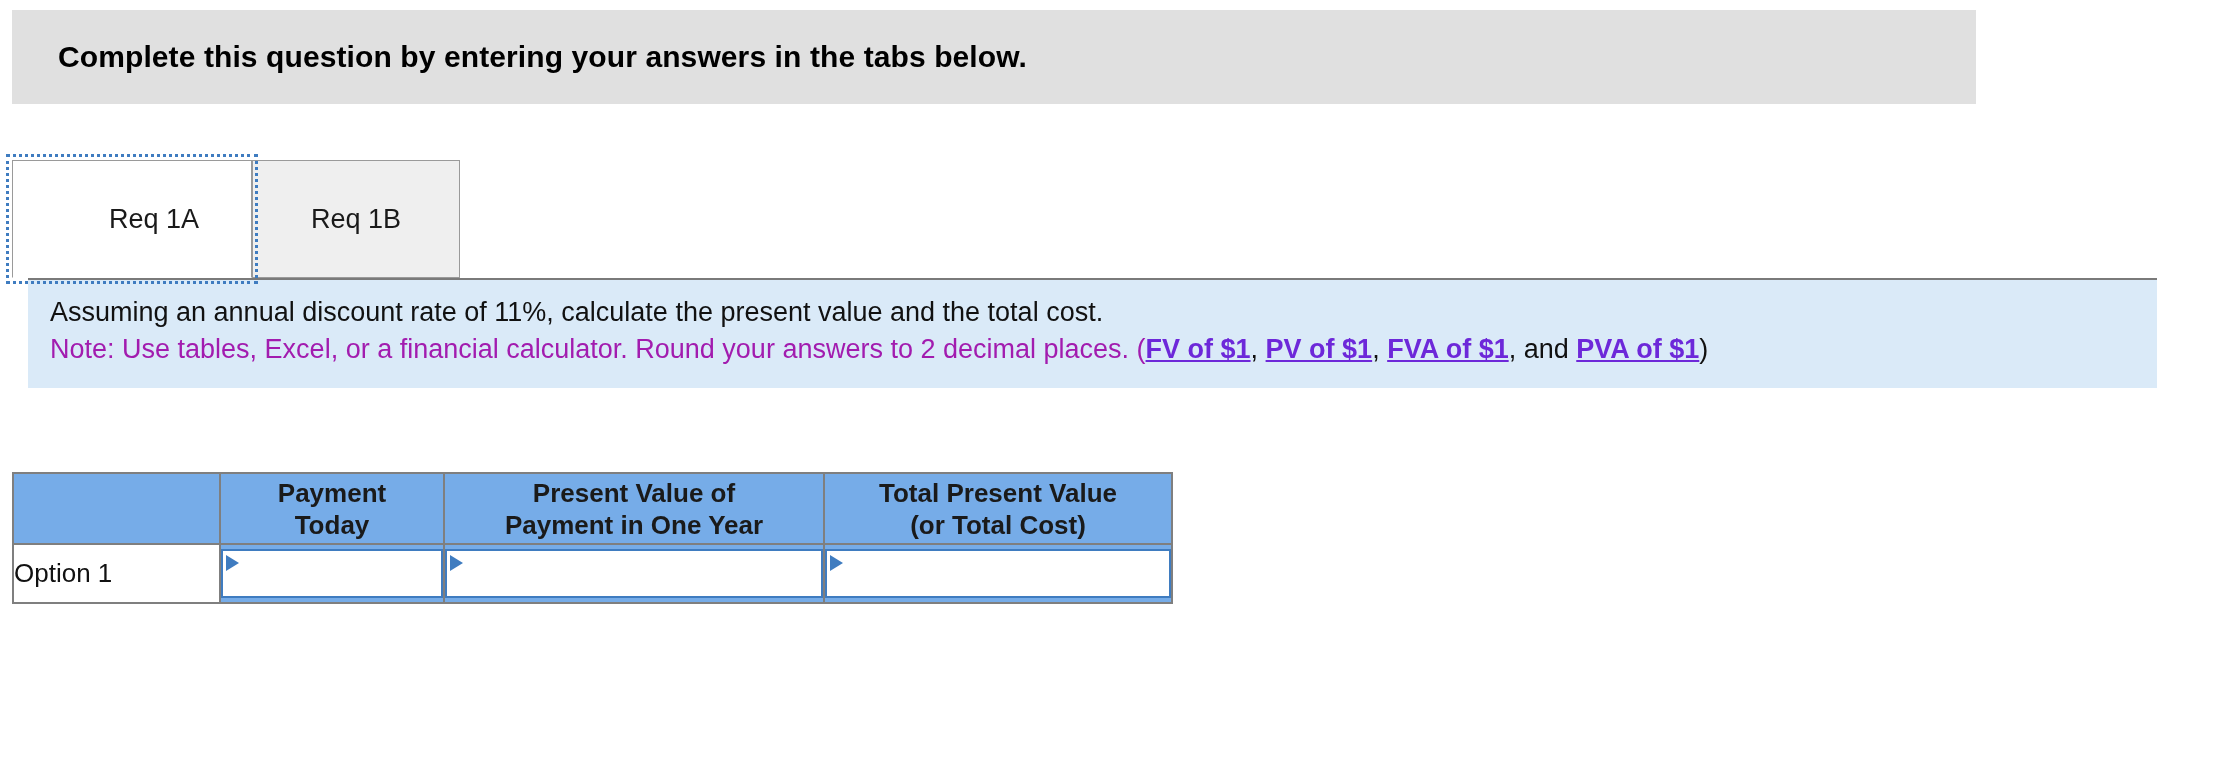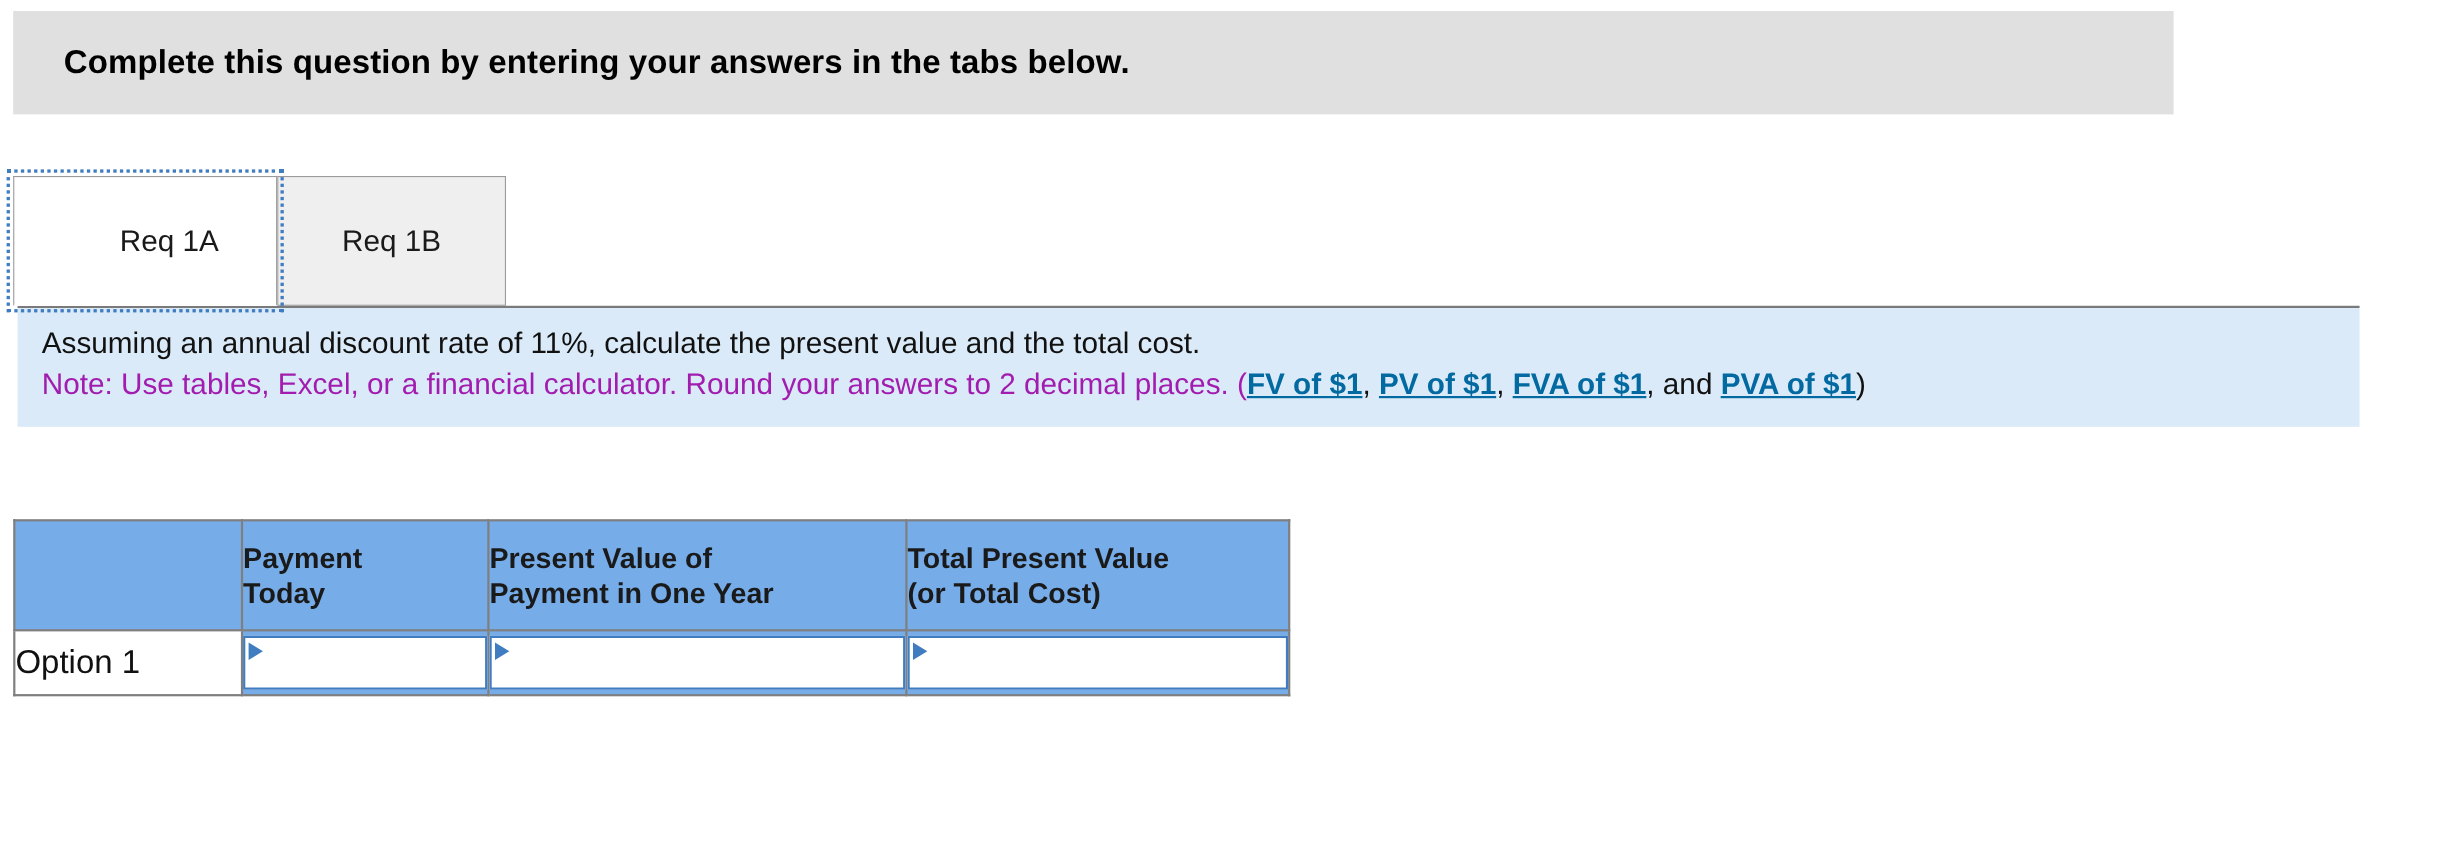--- a/index.html
+++ b/index.html
@@ -82,21 +82,21 @@
     height: 130px;
     box-sizing: border-box;
     border: 3px dotted #3f7cc0;
     z-index: 4;
     pointer-events: none;
   }
 
   
   .panel {
     position: absolute;
-    left: 16px;
+    left: 28px;
     top: 278px;
     width: 2129px;
     height: 110px;
     background: #daeaf8;
     border-top: 2px solid #7a7a7a;
     box-sizing: border-box;
     padding: 14px 0 0 22px;
   }
   .panel-line {
     font-size: 27px;
@@ -104,21 +104,21 @@
     color: #111111;
     white-space: nowrap;
   }
   .panel-wrap {
     font-size: 27px;
     line-height: 37px;
     color: #111111;
   }
   .note-red { color: #a21caf; }
   .link-blue {
-    color: #0369a1;
+    color: #6d28d9;
     font-weight: bold;
   }
 
   
   .ans-table {
     position: absolute;
     left: 12px;
     top: 472px;
     border-collapse: collapse;
     table-layout: fixed;
@@ -128,34 +128,34 @@
     padding: 0;
     box-sizing: border-box;
   }
   .col-label  { width: 207px; }
   .col-a      { width: 224px; }
   .col-b      { width: 380px; }
   .col-c      { width: 348px; }
 
   .ans-table thead th {
     background: #76ace8;
-    height: 100px;
+    height: 71px;
     color: #1a1a1a;
     font-size: 26px;
     font-weight: bold;
     line-height: 32px;
-    text-align: left;
+    text-align: center;
     vertical-align: middle;
   }
   .ans-table thead th.blank { background: #76ace8; }
 
   .ans-table tbody tr { height: 59px; }
   .row-label {
     background: #ffffff;
-    font-size: 30px;
+    font-size: 26px;
     font-weight: normal;
     color: #111111;
     text-align: left;
     padding-left: 8px;
     vertical-align: middle;
     white-space: nowrap;
   }
   .cell-input {
     background: #76ace8;
     vertical-align: middle;

